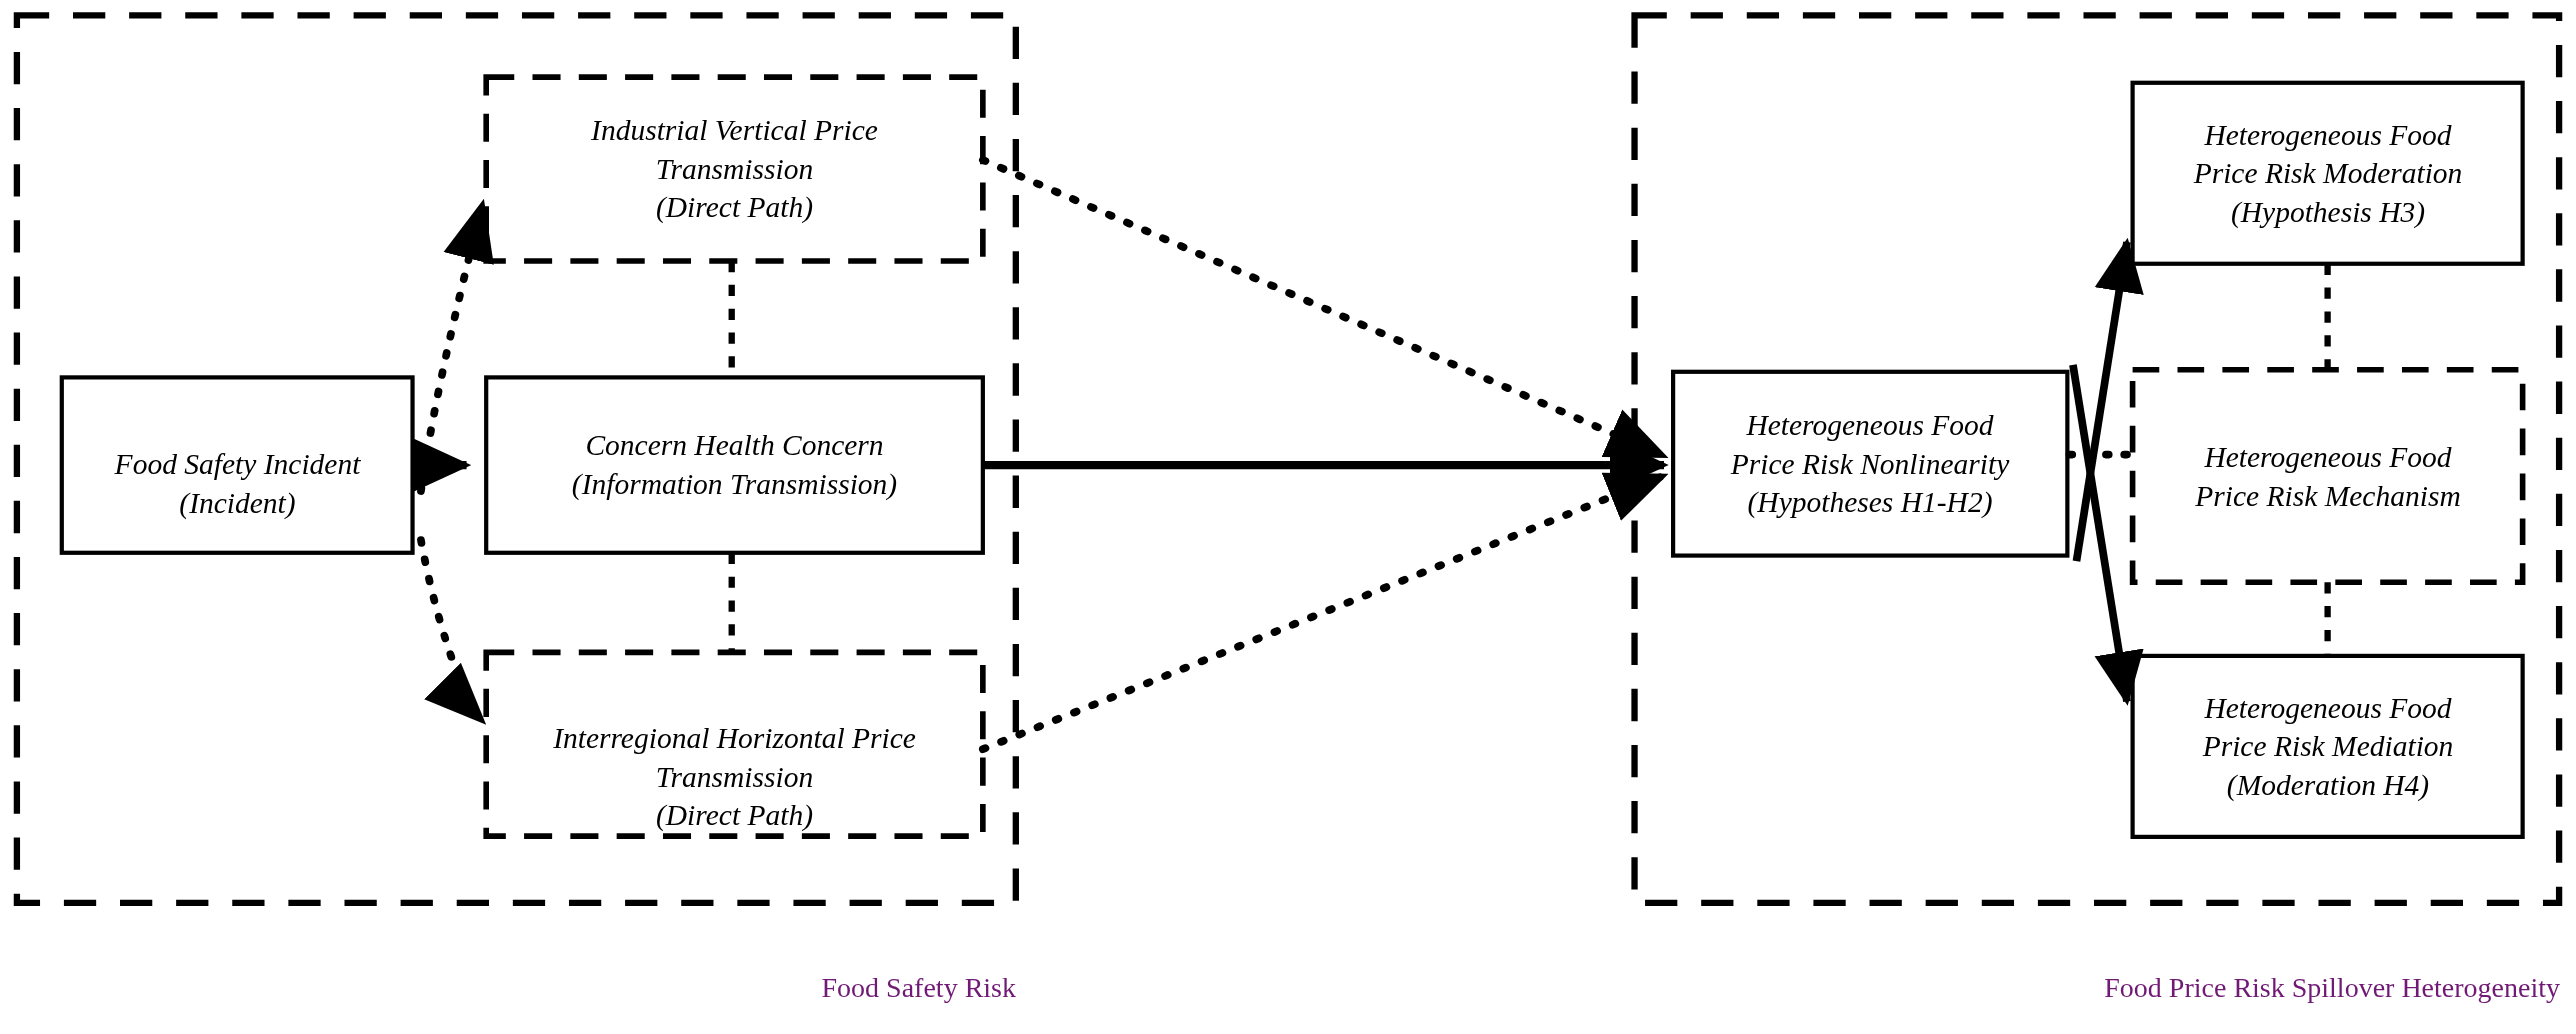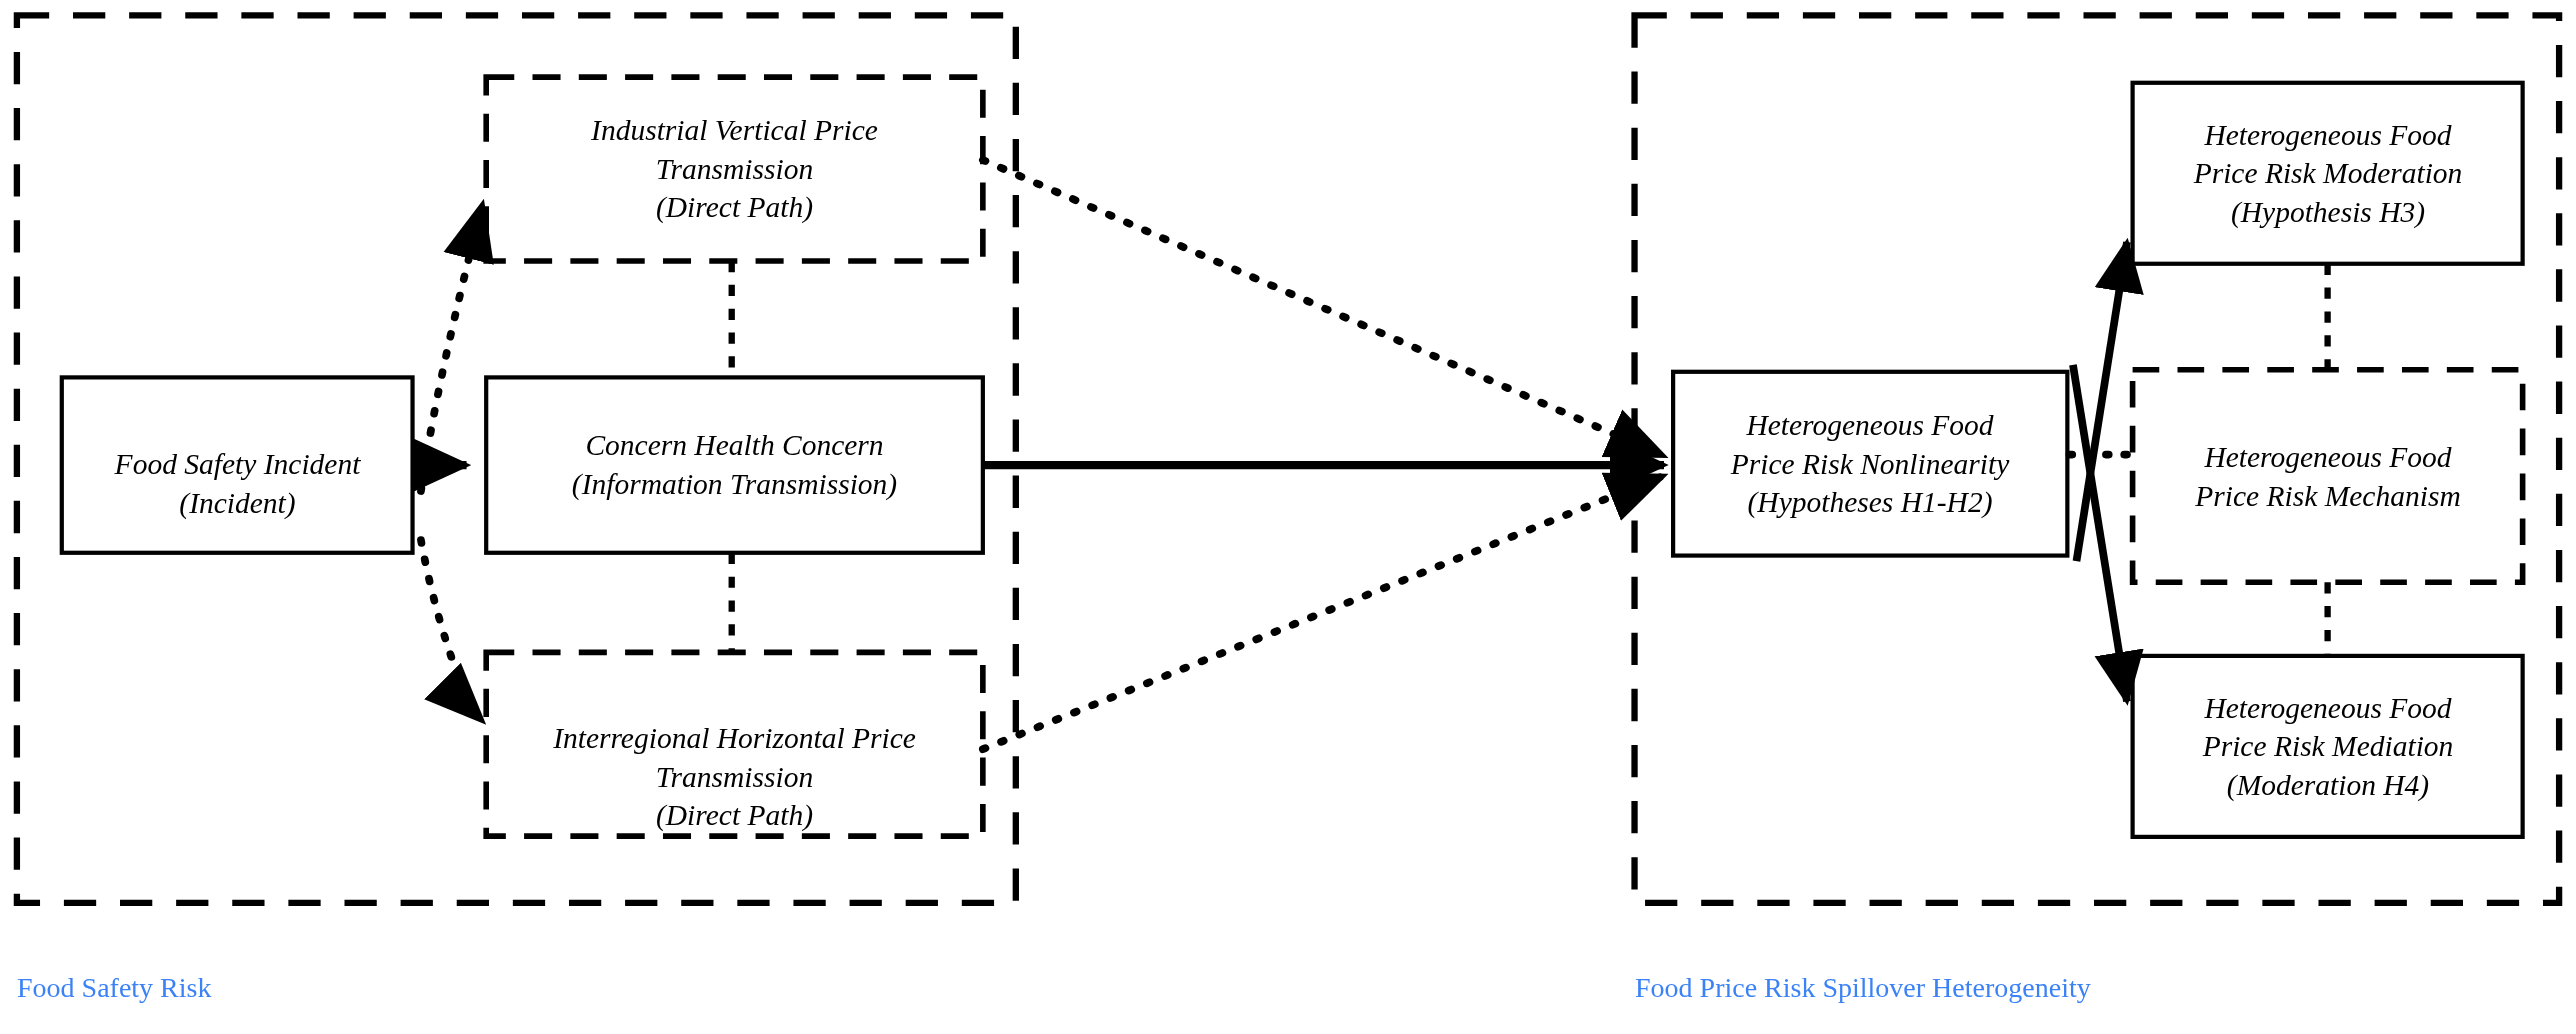--- a/index.html
+++ b/index.html
@@ -34,22 +34,22 @@
     color: #000000;
     line-height: 1.30;
     white-space: nowrap;
     pointer-events: none;
     font-style: italic;
   }
   .node-label .ln { display: block; }
 
   .panel-caption {
     position: absolute;
-    text-align: left;
-    color: #3b82f6;
+    text-align: right;
+    color: #701a75;
     white-space: nowrap;
   }
 
   .fs-42 { font-size: 29.5px; }
   .fs-40 { font-size: 28px; }
 </style>
 </head>
 <body>
 
 <div id="canvas">

